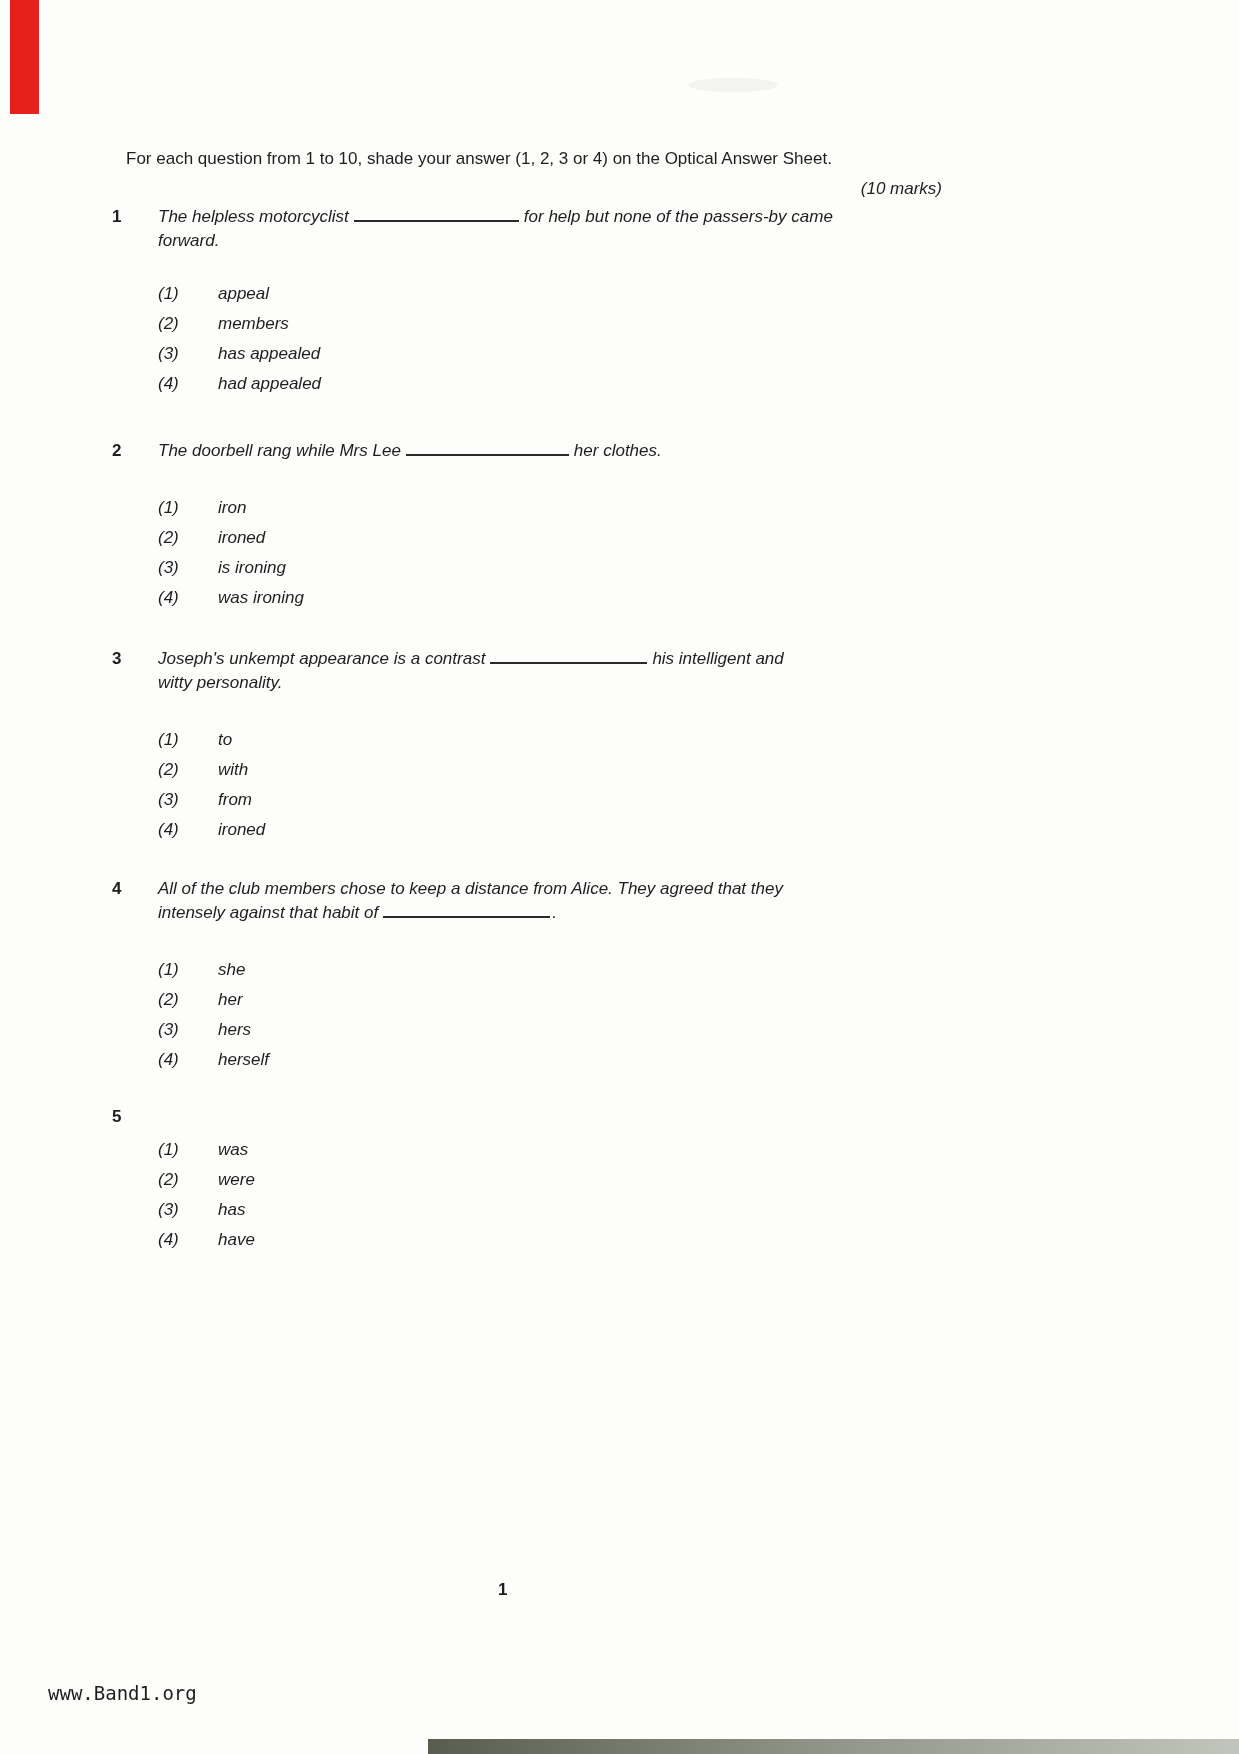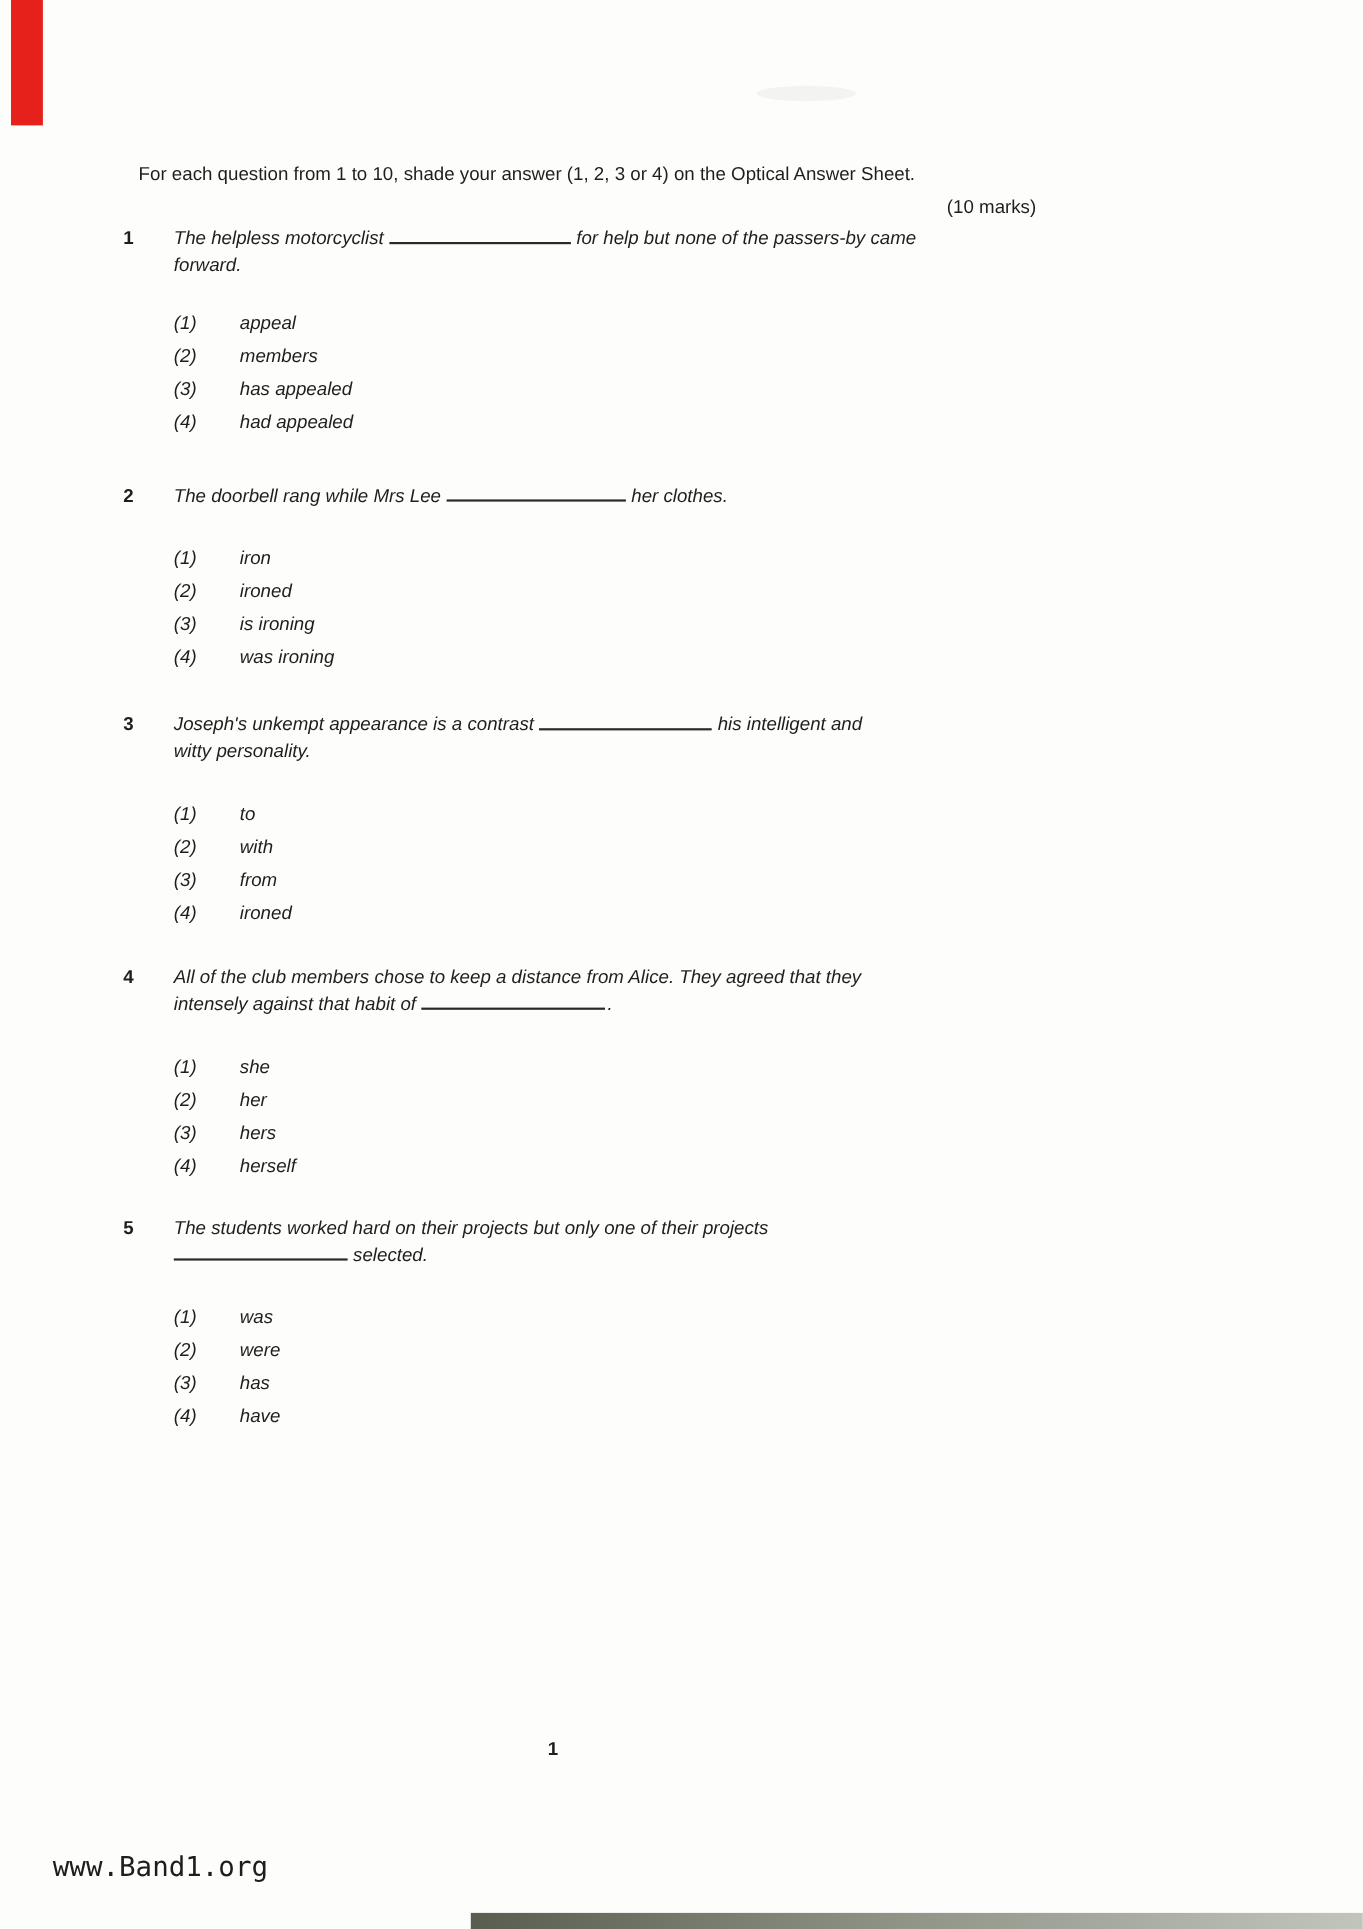--- a/index.html
+++ b/index.html
@@ -17,21 +17,21 @@
     background:linear-gradient(to right,#585d50,#8d9184 45%,#c2c5bb);}
   .smudge{position:absolute;left:688px;top:78px;width:90px;height:14px;
     background:#f3f3f1;border-radius:50%;}
 
   .content{
     position:absolute;top:147px;left:112px;width:830px;
     font-size:17px;line-height:24px;
     filter:blur(0.35px);
   }
   .instruction{padding-left:14px;}
-  .marks{margin-top:6px;text-align:right;}
+  .marks{margin-top:6px;text-align:right;font-style:italic;}
 
   .question{display:flex;}
   .q1{margin-top:4px;}
   .q2{margin-top:40px;}
   .q3{margin-top:34px;}
   .q4{margin-top:32px;}
   .q5{margin-top:30px;}
   .qnum{width:46px;font-weight:bold;}
   .qbody{flex:1;font-style:italic;}
 
@@ -50,21 +50,21 @@
   .opt{display:flex;line-height:30px;}
   .optnum{width:60px;}
 
   .page-number{
     position:absolute;left:498px;top:1580px;
     font-size:17px;font-weight:bold;filter:blur(0.3px);
   }
   .footer-url{
     position:absolute;left:48px;top:1682px;
     font-family:"DejaVu Sans Mono", monospace;
-    font-size:25px;color:#1d1d1d;
+    font-size:19px;color:#1d1d1d;
   }
 </style>
 </head>
 <body>
 
 <div class="page">
 
   <div class="red-stripe"></div>
   <div class="smudge"></div>
 
@@ -180,24 +180,20 @@
             <span class="optnum">(4)</span>
             <span>herself</span>
           </div>
         </div>
       </div>
     </div>
 
     <div class="question q5">
       <div class="qnum">5</div>
       <div class="qbody">
-        <div>
-          <span>The students worked hard on their projects but only one of their projects</span><br>
-          <span class="blank b5"></span><span>selected.</span>
-        </div>
         <div class="opts">
           <div class="opt">
             <span class="optnum">(1)</span>
             <span>was</span>
           </div>
           <div class="opt">
             <span class="optnum">(2)</span>
             <span>were</span>
           </div>
           <div class="opt">

